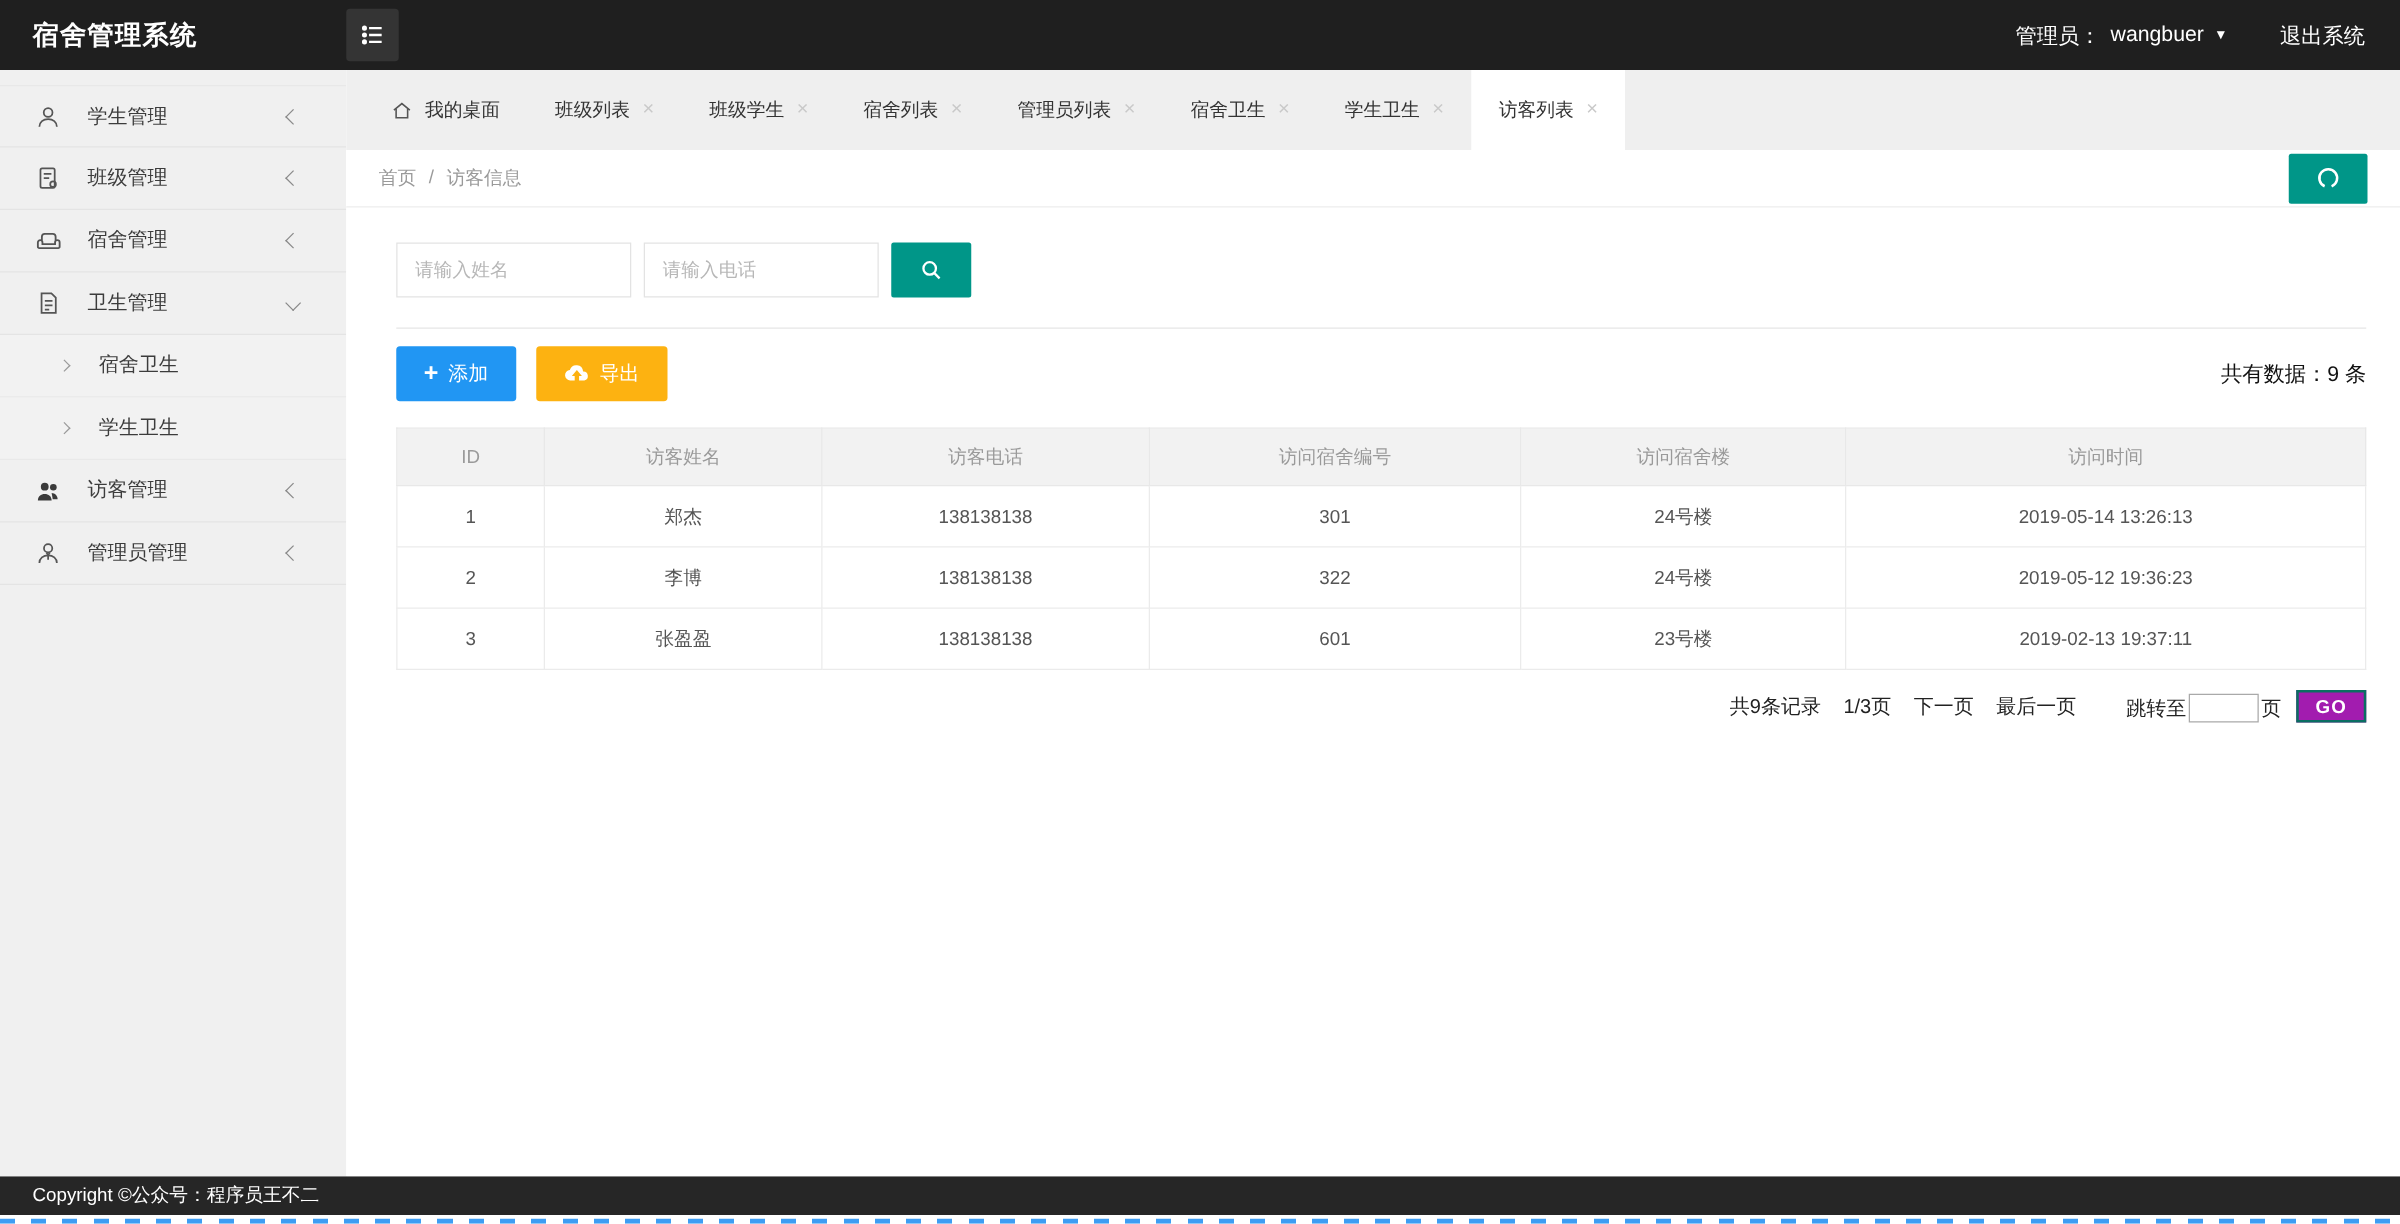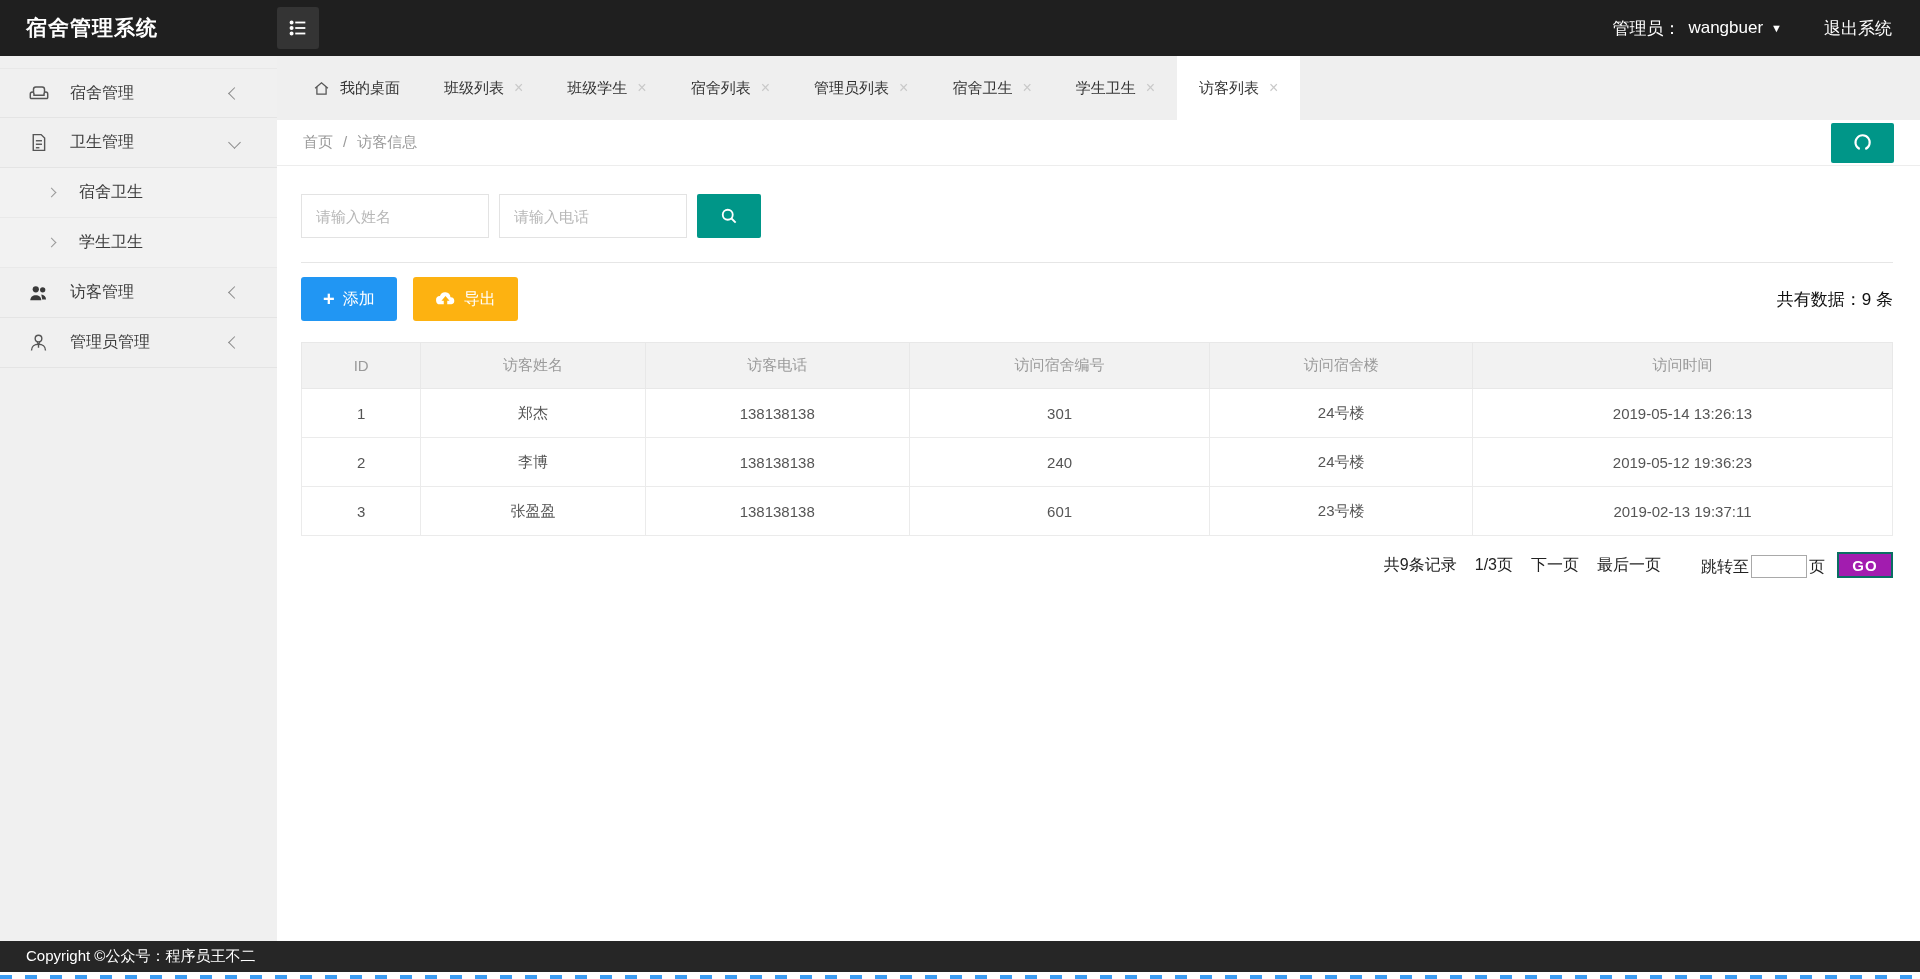--- a/index.html
+++ b/index.html
@@ -42,21 +42,21 @@
 
   
   .crumb-row { height:46px; background:#fff; display:flex; align-items:center;
     padding:0 26px; border-bottom:1px solid #ededed; }
   .crumb { color:#9a9a9a; font-size:15px; display:flex; gap:10px; }
   .crumb .crumb-link { cursor:pointer; }
   .refresh-btn { margin-left:auto; width:63px; height:40px; background:#009688; border:none;
     border-radius:2px; display:flex; align-items:center; justify-content:center; cursor:pointer; }
 
   
-  .page-body { flex:1; padding:28px 27px 0 24px; }
+  .page-body { flex:1; padding:28px 27px 0 40px; }
   .search-row { display:flex; gap:10px; }
   .inp { width:188px; height:44px; border:1px solid #e3e3e3; background:#fff; padding:0 14px;
     font-size:15px; color:#333; font-family:inherit; }
   .inp::placeholder { color:#b7b7b7; }
   .search-btn { width:64px; height:44px; background:#009688; border:none; border-radius:2px;
     display:flex; align-items:center; justify-content:center; cursor:pointer; }
   .divider { height:1px; background:#e6e6e6; margin:24px 0 0 0; }
   .toolbar-row { margin-top:14px; display:flex; align-items:center; }
   .btn { height:44px; border:none; border-radius:3px; color:#fff; font-size:16px; cursor:pointer;
     display:flex; align-items:center; gap:8px; padding:0 22px; font-family:inherit; }
@@ -113,20 +113,42 @@
         <span>wangbuer</span>
       <span class="caret-down">▼</span>
     </div>
     <div class="logout">退出系统</div>
   </div>
 </div>
 
 <div class="main">
 
   <div class="sidebar">
+    <div class="side-item">
+      <span class="s-icon">
+        <svg width="21" height="21" viewBox="0 0 24 24" fill="none" stroke="#555" stroke-width="1.6">
+          <circle cx="12" cy="8" r="4"></circle>
+            <path d="M4 21c0-4.4 3.6-7 8-7s8 2.6 8 7"></path>
+        </svg>
+        </span>
+      <span class="s-label">学生管理</span>
+      <span class="chev chev-left"></span>
+    </div>
+    <div class="side-item">
+      <span class="s-icon">
+        <svg width="21" height="21" viewBox="0 0 24 24" fill="none" stroke="#555" stroke-width="1.6">
+          <rect x="5" y="3" width="13" height="18" rx="1.5"></rect>
+            <line x1="8" y1="8" x2="15" y2="8"></line>
+          <line x1="8" y1="12" x2="13" y2="12"></line>
+            <circle cx="16.5" cy="17.5" r="2.6"></circle>
+        </svg>
+        </span>
+      <span class="s-label">班级管理</span>
+      <span class="chev chev-left"></span>
+    </div>
     <div class="side-item">
       <span class="s-icon">
         <svg width="22" height="22" viewBox="0 0 24 24" fill="none" stroke="#555" stroke-width="1.6">
           <path d="M6 11V8a2.5 2.5 0 0 1 2.5-2.5h7A2.5 2.5 0 0 1 18 8v3"></path>
           <path d="M4.5 11a2 2 0 0 1 2 2v1.5h11V13a2 2 0 0 1 4 0v3.8a1.2 1.2 0 0 1-1.2 1.2H3.7a1.2 1.2 0 0 1-1.2-1.2V13a2 2 0 0 1 2-2z"></path>
         </svg>
         </span>
       <span class="s-label">宿舍管理</span>
       <span class="chev chev-left"></span>
     </div>
@@ -294,21 +316,21 @@
             <td>郑杰</td>
             <td>138138138</td>
             <td>301</td>
             <td>24号楼</td>
             <td>2019-05-14 13:26:13</td>
           </tr>
           <tr>
             <td>2</td>
             <td>李博</td>
             <td>138138138</td>
-            <td>240</td>
+            <td>322</td>
             <td>24号楼</td>
             <td>2019-05-12 19:36:23</td>
           </tr>
           <tr>
             <td>3</td>
             <td>张盈盈</td>
             <td>138138138</td>
             <td>601</td>
             <td>23号楼</td>
             <td>2019-02-13 19:37:11</td>

